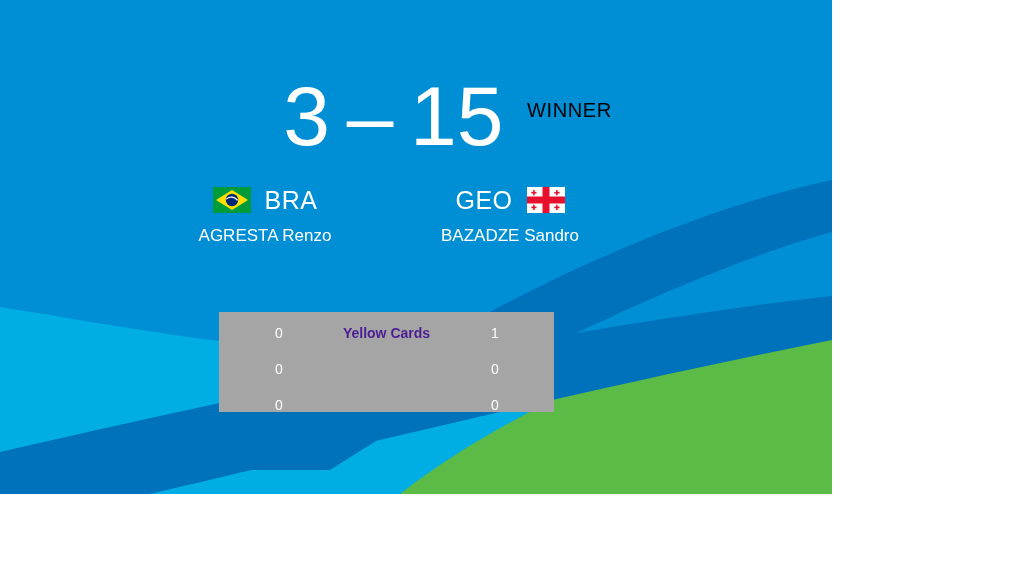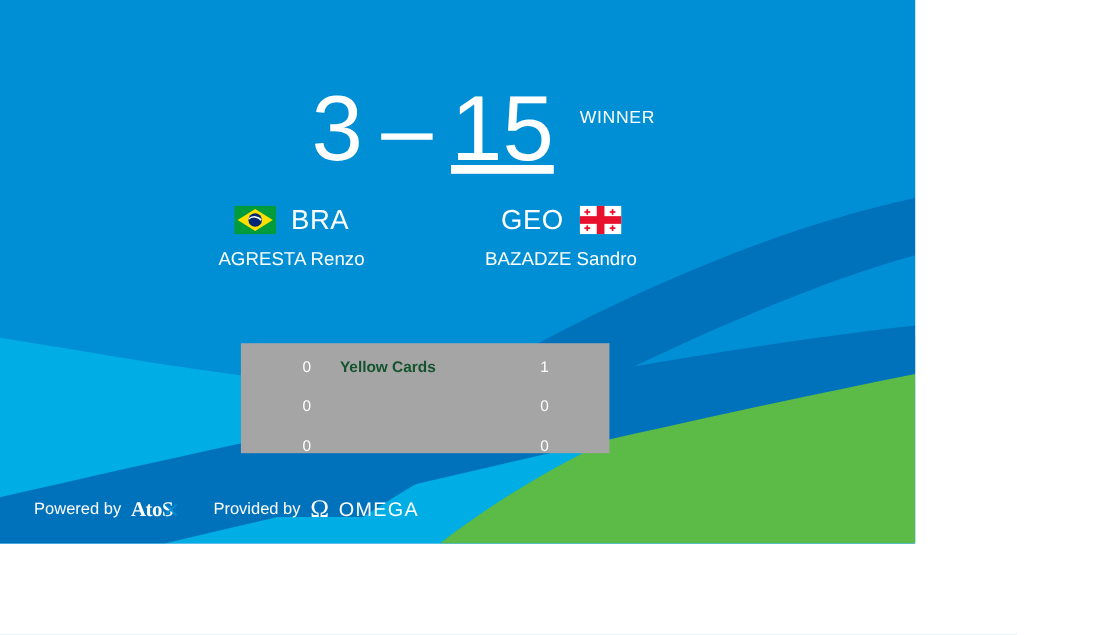--- a/index.html
+++ b/index.html
@@ -59,28 +59,27 @@
   }
   #score-dash {
     left: 340px;
     width: 60px;
     text-align: center;
   }
   #score-away {
     left: 410px;
     width: 110px;
     text-align: left;
-    text-decoration: underline;
   }
   #winner-label {
     position: absolute;
     left: 527px;
     top: 33px;
-    color: #ffffff;
-    font-size: 16px;
+    color: #000000;
+    font-size: 20px;
     font-weight: 400;
     letter-spacing: 0.6px;
     white-space: nowrap;
   }
 
   
   #competitors {
     position: absolute;
     left: 0;
     top: 182px;
@@ -153,23 +152,24 @@
     text-align: center;
     line-height: 20px;
   }
   .stat-home { left: 30px; }
   .stat-away { left: 246px; }
   .stat-label {
     position: absolute;
     left: 90px;
     top: 0;
     width: 155px;
-    color: #14532d;
+    color: #4c1d95;
     font-size: 14px;
     font-weight: bold;
+    text-align: center;
     line-height: 20px;
   }
 
   
   #footer {
     position: absolute;
     left: 0;
     top: 448px;
     width: 832px;
     height: 34px;
@@ -269,33 +269,14 @@
       <span class="stat-away">0</span>
     </div>
 
     <div class="stat-row">
       <span class="stat-home">0</span>
       <span class="stat-away">0</span>
     </div>
 
   </div>
 
-  <div id="footer">
-
-    <div class="credit" id="credit-atos">
-      <span class="credit-text">Powered by</span>
-      <svg class="logo-svg" width="63" height="22" viewBox="0 0 63 22">
-        <text x="0" y="17" font-family="'Liberation Serif', serif" font-size="19" font-weight="bold" fill="#ffffff" letter-spacing="-0.4">AtoS</text>
-        <path d="M31,6.5 L41.5,16.5 M41.5,6.5 L31,16.5" stroke="#008FD4" stroke-width="1.6" fill="none"></path>
-      </svg>
-    </div>
-
-    <div class="credit" id="credit-omega">
-      <span class="credit-text">Provided by</span>
-      <svg class="logo-svg" width="106" height="24" viewBox="0 0 106 24">
-        <text x="0" y="19" font-family="'Liberation Serif', serif" font-size="23" fill="#ffffff">Ω</text>
-        <text x="26" y="18" font-family="'Liberation Sans', sans-serif" font-size="18" fill="#ffffff" letter-spacing="1.2">OMEGA</text>
-      </svg>
-    </div>
-
-  </div>
 
 </div>
 
 </body></html>

